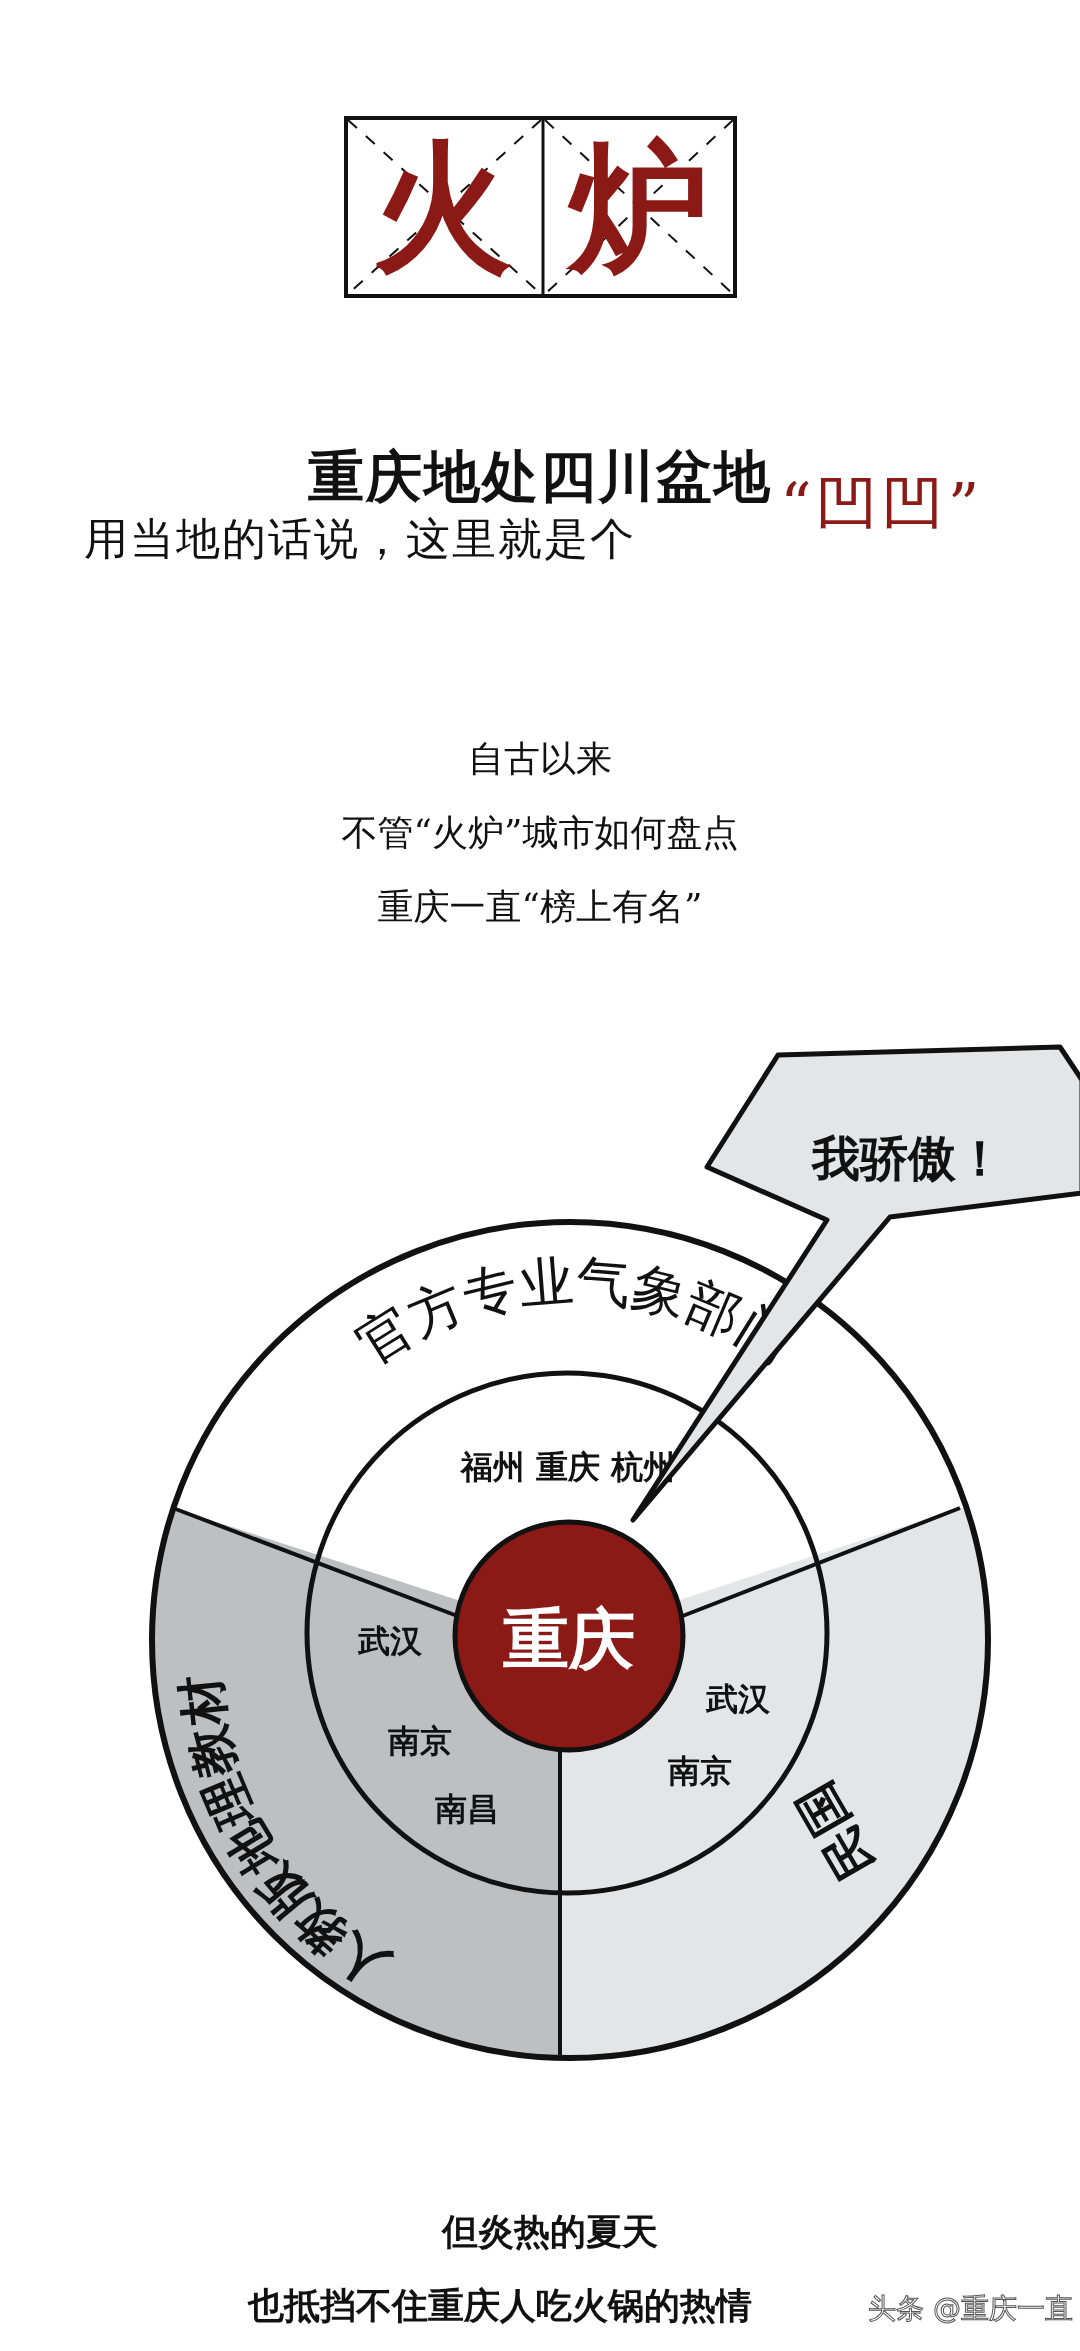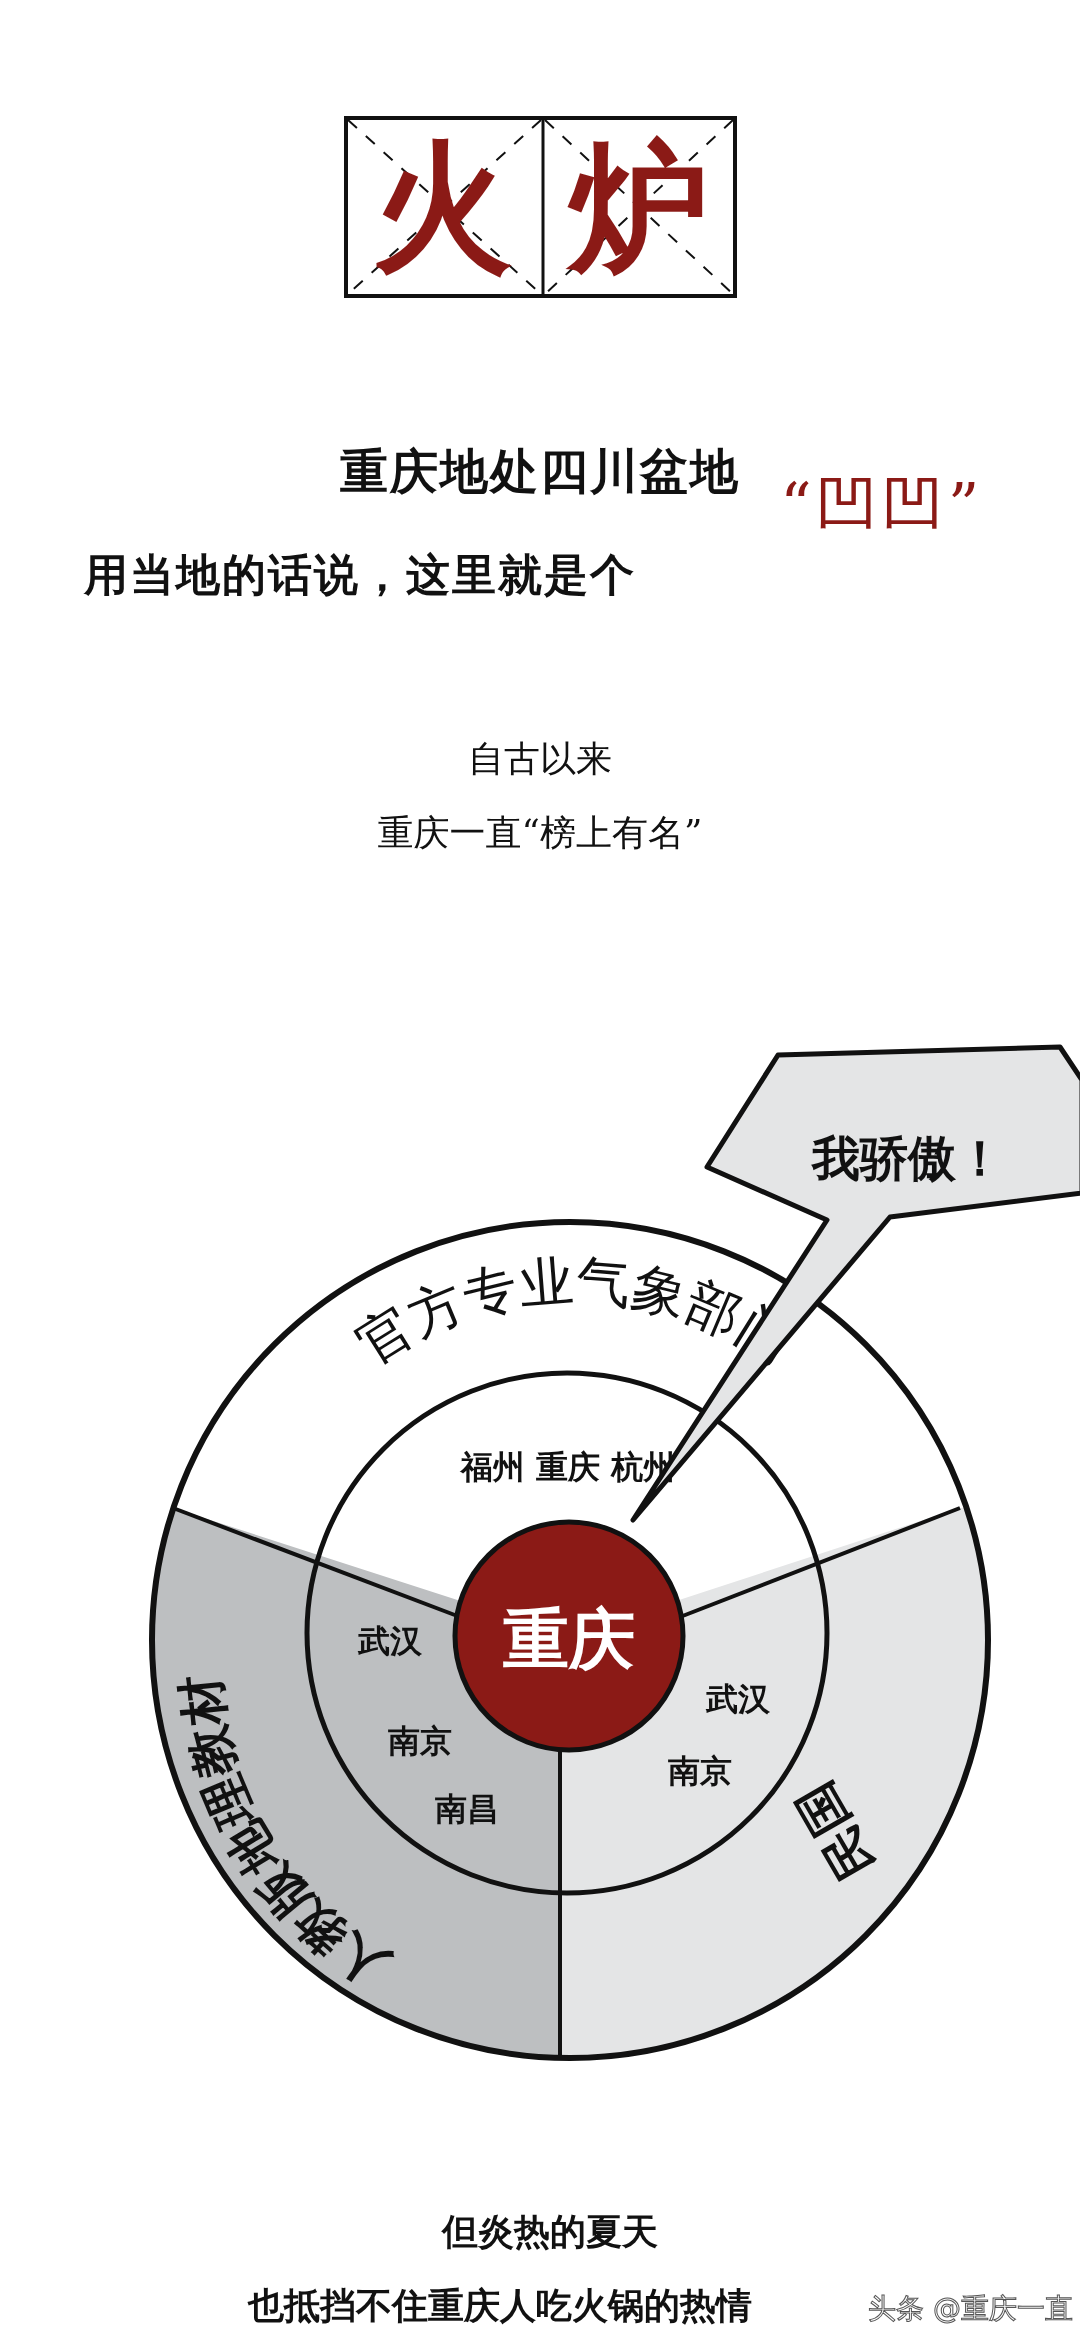--- a/index.html
+++ b/index.html
@@ -4,23 +4,23 @@
 <style>
   html, body { margin: 0; padding: 0; background: #ffffff; }
   body { width: 1080px; height: 2351px; position: relative; overflow: hidden;
          font-family: "DejaVu Serif", "Liberation Serif", serif; color: #111; }
   .title-box { position: absolute; left: 344px; top: 116px; width: 393px; height: 182px; }
   .title-box svg { position: absolute; left: 0; top: 0; }
   .title-char { position: absolute; top: 0; width: 196px; height: 182px; display: flex;
                 align-items: center; justify-content: center; font-size: 140px; font-weight: bold;
                 color: #8b1a16; line-height: 1; font-family: "DejaVu Serif", "Liberation Serif", serif; }
   .line1 { position: absolute; left: 0; width: 1080px; text-align: center; font-weight: bold;
-           font-size: 48px; top: 440px; letter-spacing: 2px; font-family: Liberation Mono, monospace; }
-  .line2 { position: absolute; left: 84px; top: 510px; font-weight: bold; font-size: 44px;
-           letter-spacing: 2px; font-family: "DejaVu Sans", sans-serif; margin-top: 36px; }
+           font-size: 56px; top: 440px; letter-spacing: 2px; font-family: Liberation Mono, monospace; }
+  .line2 { position: absolute; left: 84px; top: 510px; font-weight: normal; font-size: 44px;
+           letter-spacing: 2px; font-family: "DejaVu Sans", sans-serif; }
   .aoao { position: absolute; left: 780px; top: 464px; font-size: 62px; color: #8b1a16;
           font-family: "DejaVu Serif", serif; letter-spacing: 4px; }
   .intro { position: absolute; left: 0; width: 1080px; text-align: center; font-size: 36px;
            line-height: 74px; top: 722px; font-family: "DejaVu Serif", "Liberation Serif", serif; }
   .intro div { height: 74px; }
   .diagram { position: absolute; left: 0; top: 0; width: 1080px; height: 2351px; }
   .svg-text-serif { font-family: "DejaVu Serif", "Liberation Serif", serif; }
   .outro { position: absolute; left: 0; width: 1080px; text-align: center; font-weight: bold;
            font-size: 36px; font-family: "DejaVu Sans", sans-serif; }
   .outro1 { top: 2208px; padding-left: 10px; }
@@ -43,20 +43,21 @@
   <div class="title-char" style="left:0;">火</div>
   <div class="title-char" style="left:197px;">炉</div>
 </div>
 
 <div class="line1">重庆地处四川盆地</div>
 <div class="line2">用当地的话说，这里就是个</div>
 <div class="aoao">“凹凹”</div>
 
 <div class="intro">
   <div>自古以来</div>
+  <div>不管“火炉”城市如何盘点</div>
   <div>重庆一直“榜上有名”</div>
 </div>
 
 <svg class="diagram" width="1080" height="2351" viewBox="0 0 1080 2351">
   <defs>
     <clipPath id="outerClip">
         <circle cx="570" cy="1640" r="418"></circle>
       </clipPath>
     <path id="topArc" d="M 300 1440 A 340 340 0 0 1 850 1440"></path>
     <path id="leftArc" d="M 450 1985 A 340 340 0 0 1 222 1610"></path>

